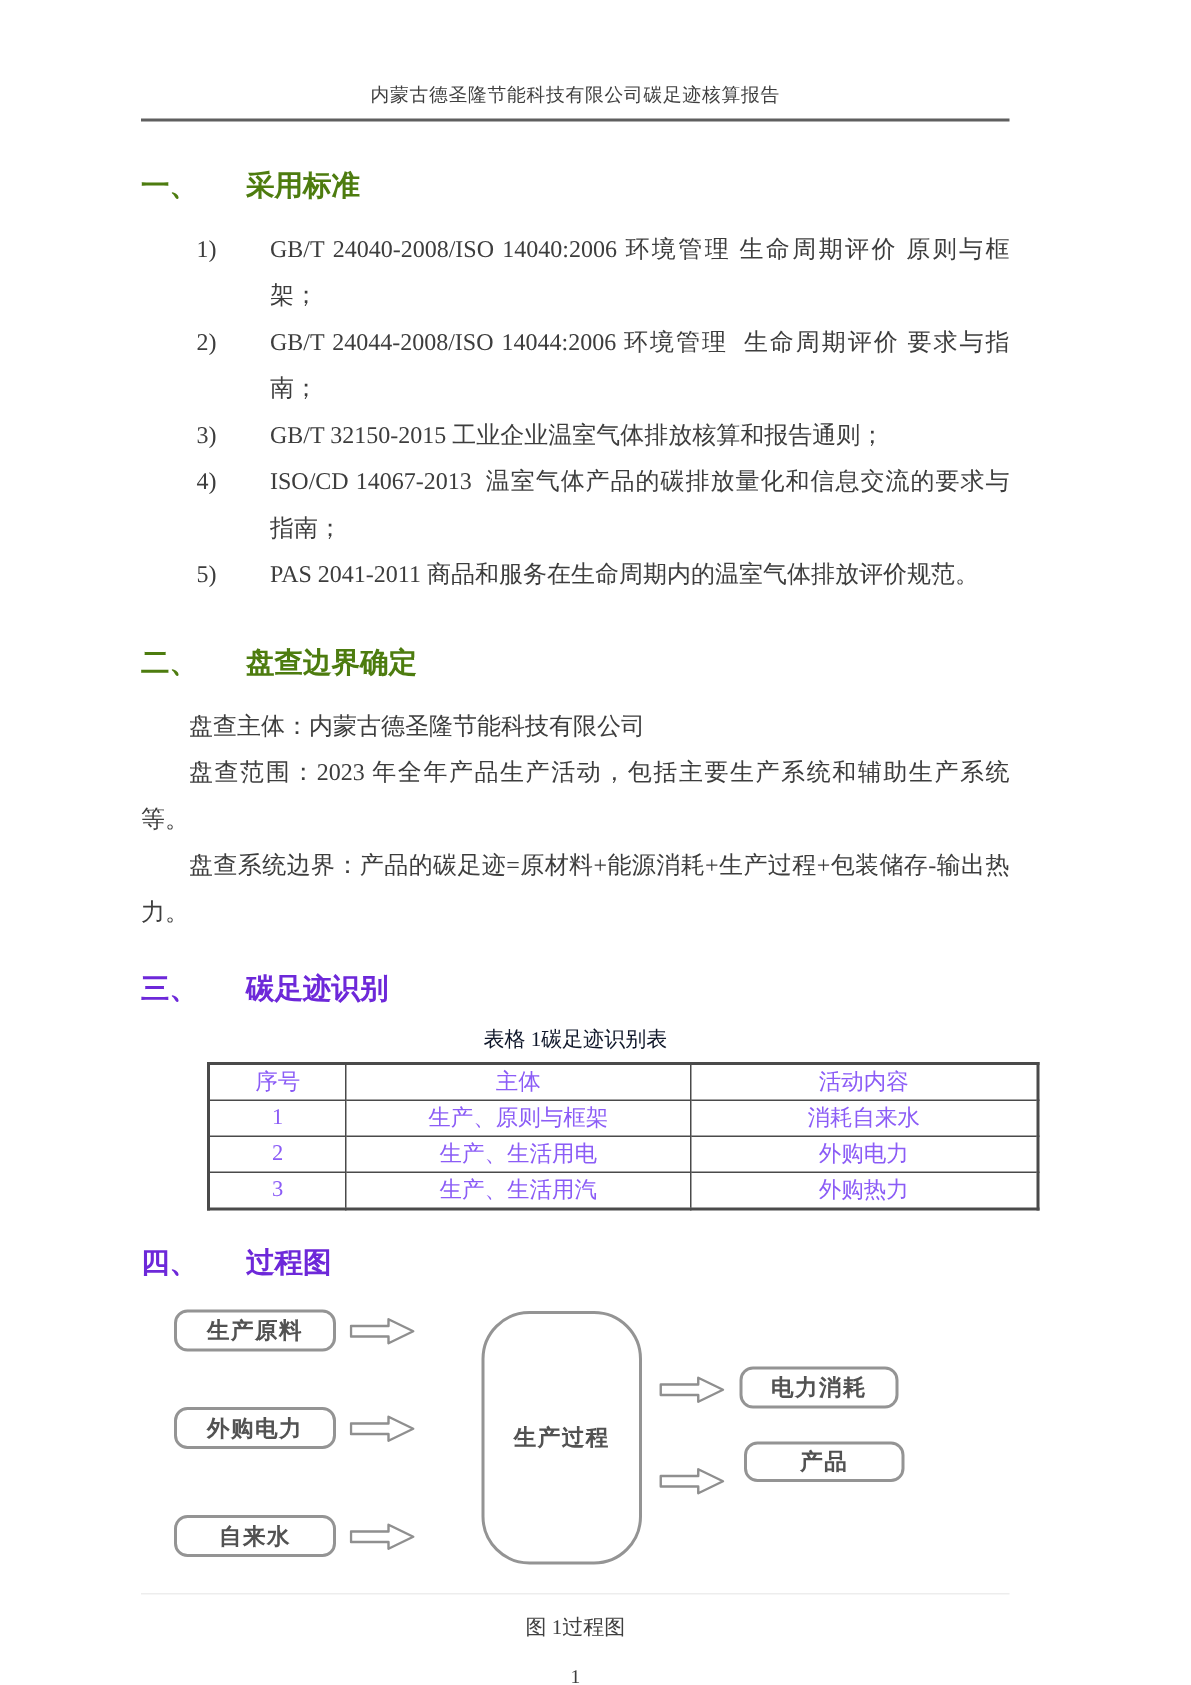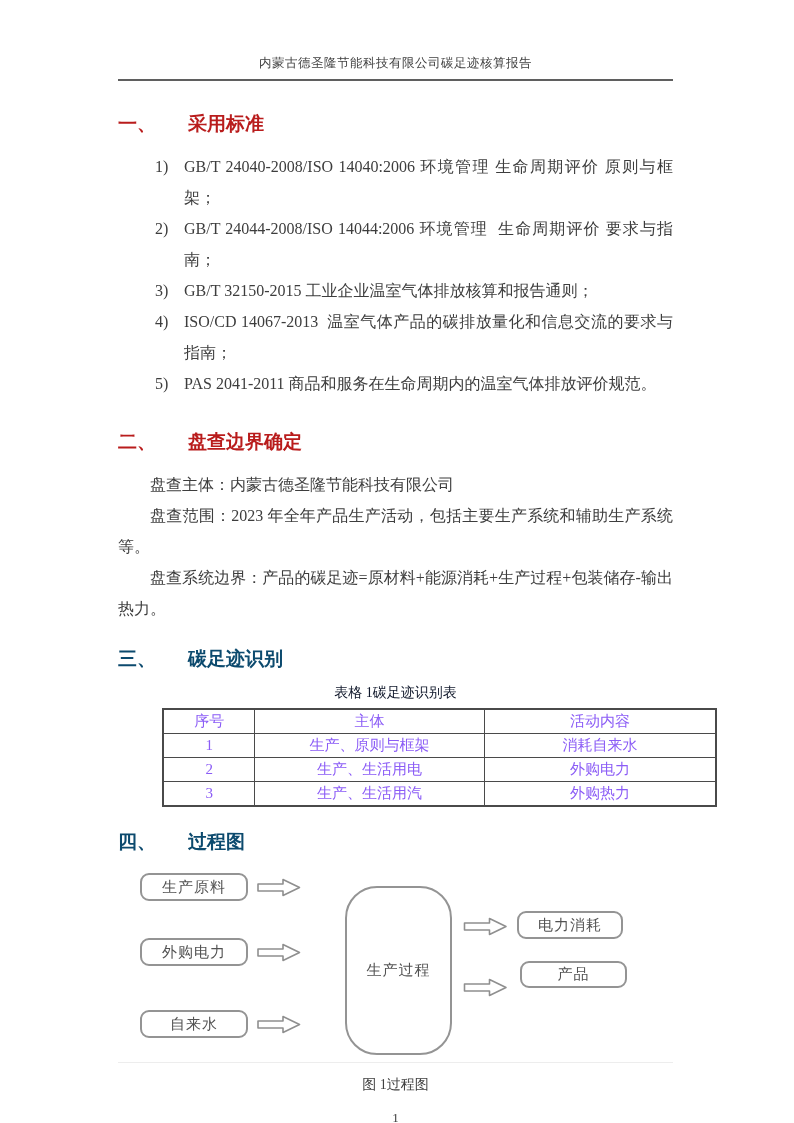--- a/index.html
+++ b/index.html
@@ -1,43 +1,43 @@
 <!DOCTYPE html>
 <html><head>
 <meta charset="utf-8">
 <style>
   html,body { margin:0; padding:0; background:#ffffff; }
   .page {
     width:794px; height:1123px;
     background:#ffffff;
     box-sizing:border-box;
-    padding:55px 121px 0 118px;
+    padding:55px 121px 0 94px;
     font-family:"Liberation Serif", serif;
     color:#3d3d3d;
     overflow:hidden;
     position:relative;
     border-radius:21px;
   }
   .doc-header {
     text-align:center;
     font-size:12.5px;
     letter-spacing:0.5px;
     color:#3f3f3f;
     padding-bottom:7px;
     border-bottom:2px solid #5f5f5f;
   }
-  h2 { margin:0; font-size:19px; color:#b91c1c; font-weight:bold; }
+  h2 { margin:0; font-size:19px; color:#4d7c0f; font-weight:bold; }
   h2.h-sans { font-family:"Liberation Sans", sans-serif; margin:30px 0 14px 0; }
-  h2.h-serif { font-family:Liberation Sans, sans-serif; color:#0c4a6e; margin:22px 0 10px 0; }
+  h2.h-serif { font-family:Liberation Sans, sans-serif; color:#6d28d9; margin:22px 0 10px 0; }
   .h-num { display:inline-block; width:70px; }
 
   .std-list { margin:0 0 0 37px; font-size:16px; line-height:31px; }
   .list-item { display:flex; }
   .li-num { flex:0 0 29px; }
-  .li-text { flex:1; text-align:justify; white-space:pre-wrap; }
+  .li-text { flex:1; text-align:justify; white-space:pre-wrap;margin-left:20px; }
 
   .para { margin:0; font-size:16px; line-height:31px; text-indent:2em; text-align:justify; }
 
   .table-caption { text-align:center; font-size:14px; margin:12px 0 6px 0; color:#0f172a; }
   table.fp-table {
     border-collapse:collapse;
     width:555px;
     font-size:15px;
     color:#8b5cf6;
     border:2px solid #4a4a4a;
@@ -55,21 +55,21 @@
 
   .diagram { position:relative; height:176px; margin-top:18px; }
   .dg-box {
     position:absolute;
     box-sizing:border-box;
     border:2px solid #949494;
     border-radius:9px;
     background:#fff;
     display:flex; align-items:center; justify-content:center;
     font-family:"Liberation Sans", sans-serif;
-    font-weight:normal; font-size:15px; color:#525252;
+    font-weight:bold; font-size:15px; color:#525252;
     letter-spacing:1px;
   }
   .dg-process { border-radius:32px; border-width:2px; }
   .dg-arrow { position:absolute; }
   .faint-rule { border-bottom:1px solid #ededed; margin-top:13px; }
   .figure-caption { text-align:center; font-size:14px; margin-top:13px; color:#404040; }
   .page-num { text-align:center; font-size:13px; margin-top:16px; color:#3d3d3d; }
 </style>
 </head>
 <body>
@@ -160,21 +160,21 @@
     <svg class="dg-arrow" style="left:139px; top:5px;" width="44" height="19" viewBox="0 0 44 19">
       <polygon points="1,6 26,6 26,1.5 42.5,9.5 26,17.5 26,13 1,13" fill="#ffffff" stroke="#8f8f8f" stroke-width="1.6" stroke-linejoin="round"></polygon>
     </svg>
     <svg class="dg-arrow" style="left:139px; top:70px;" width="44" height="19" viewBox="0 0 44 19">
       <polygon points="1,6 26,6 26,1.5 42.5,9.5 26,17.5 26,13 1,13" fill="#ffffff" stroke="#8f8f8f" stroke-width="1.6" stroke-linejoin="round"></polygon>
     </svg>
     <svg class="dg-arrow" style="left:139px; top:142px;" width="44" height="19" viewBox="0 0 44 19">
       <polygon points="1,6 26,6 26,1.5 42.5,9.5 26,17.5 26,13 1,13" fill="#ffffff" stroke="#8f8f8f" stroke-width="1.6" stroke-linejoin="round"></polygon>
     </svg>
 
-    <div class="dg-box dg-process" style="left:227px; top:13px; width:107px; height:169px;">生产过程</div>
+    <div class="dg-box dg-process" style="left:227px; top:1px; width:107px; height:169px;">生产过程</div>
 
     <svg class="dg-arrow" style="left:345px; top:44px;" width="45" height="19" viewBox="0 0 44 19">
       <polygon points="1,6 26,6 26,1.5 42.5,9.5 26,17.5 26,13 1,13" fill="#ffffff" stroke="#8f8f8f" stroke-width="1.6" stroke-linejoin="round"></polygon>
     </svg>
     <svg class="dg-arrow" style="left:345px; top:105px;" width="45" height="19" viewBox="0 0 44 19">
       <polygon points="1,6 26,6 26,1.5 42.5,9.5 26,17.5 26,13 1,13" fill="#ffffff" stroke="#8f8f8f" stroke-width="1.6" stroke-linejoin="round"></polygon>
     </svg>
 
     <div class="dg-box" style="left:399px; top:38px; width:106px; height:28px;">电力消耗</div>
     <div class="dg-box" style="left:402px; top:88px; width:107px; height:27px;">产品</div>

